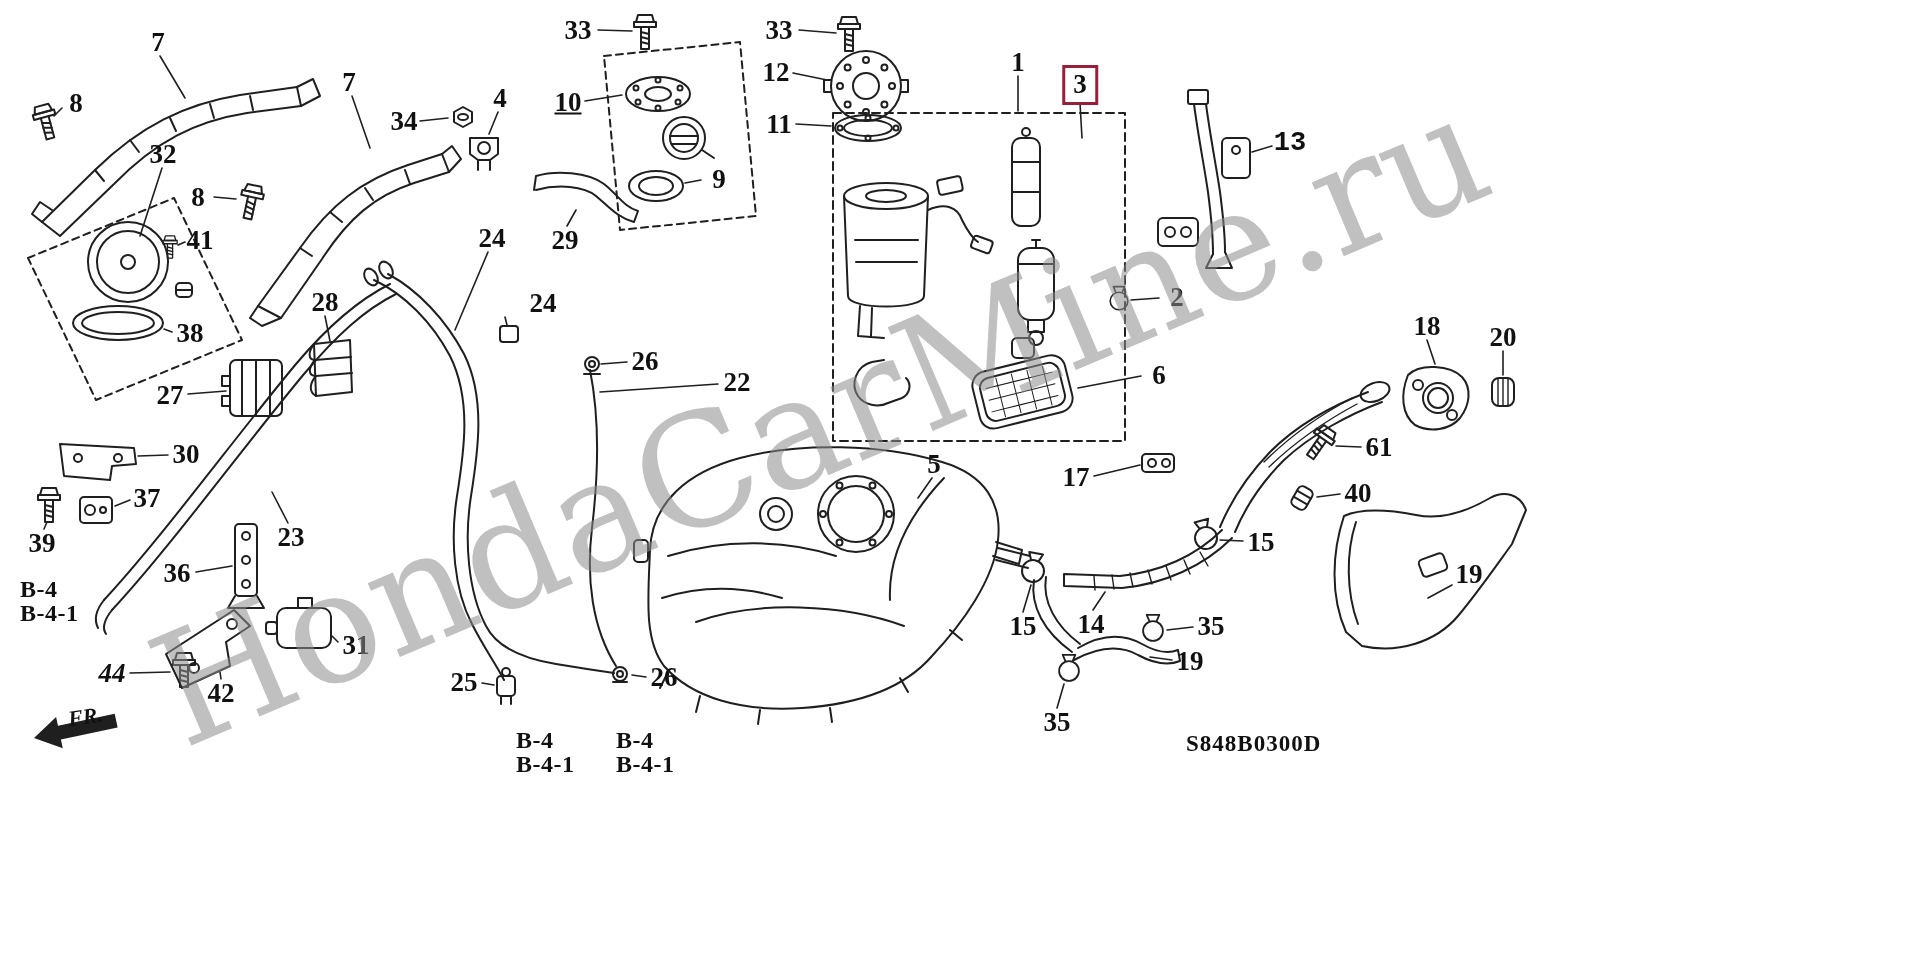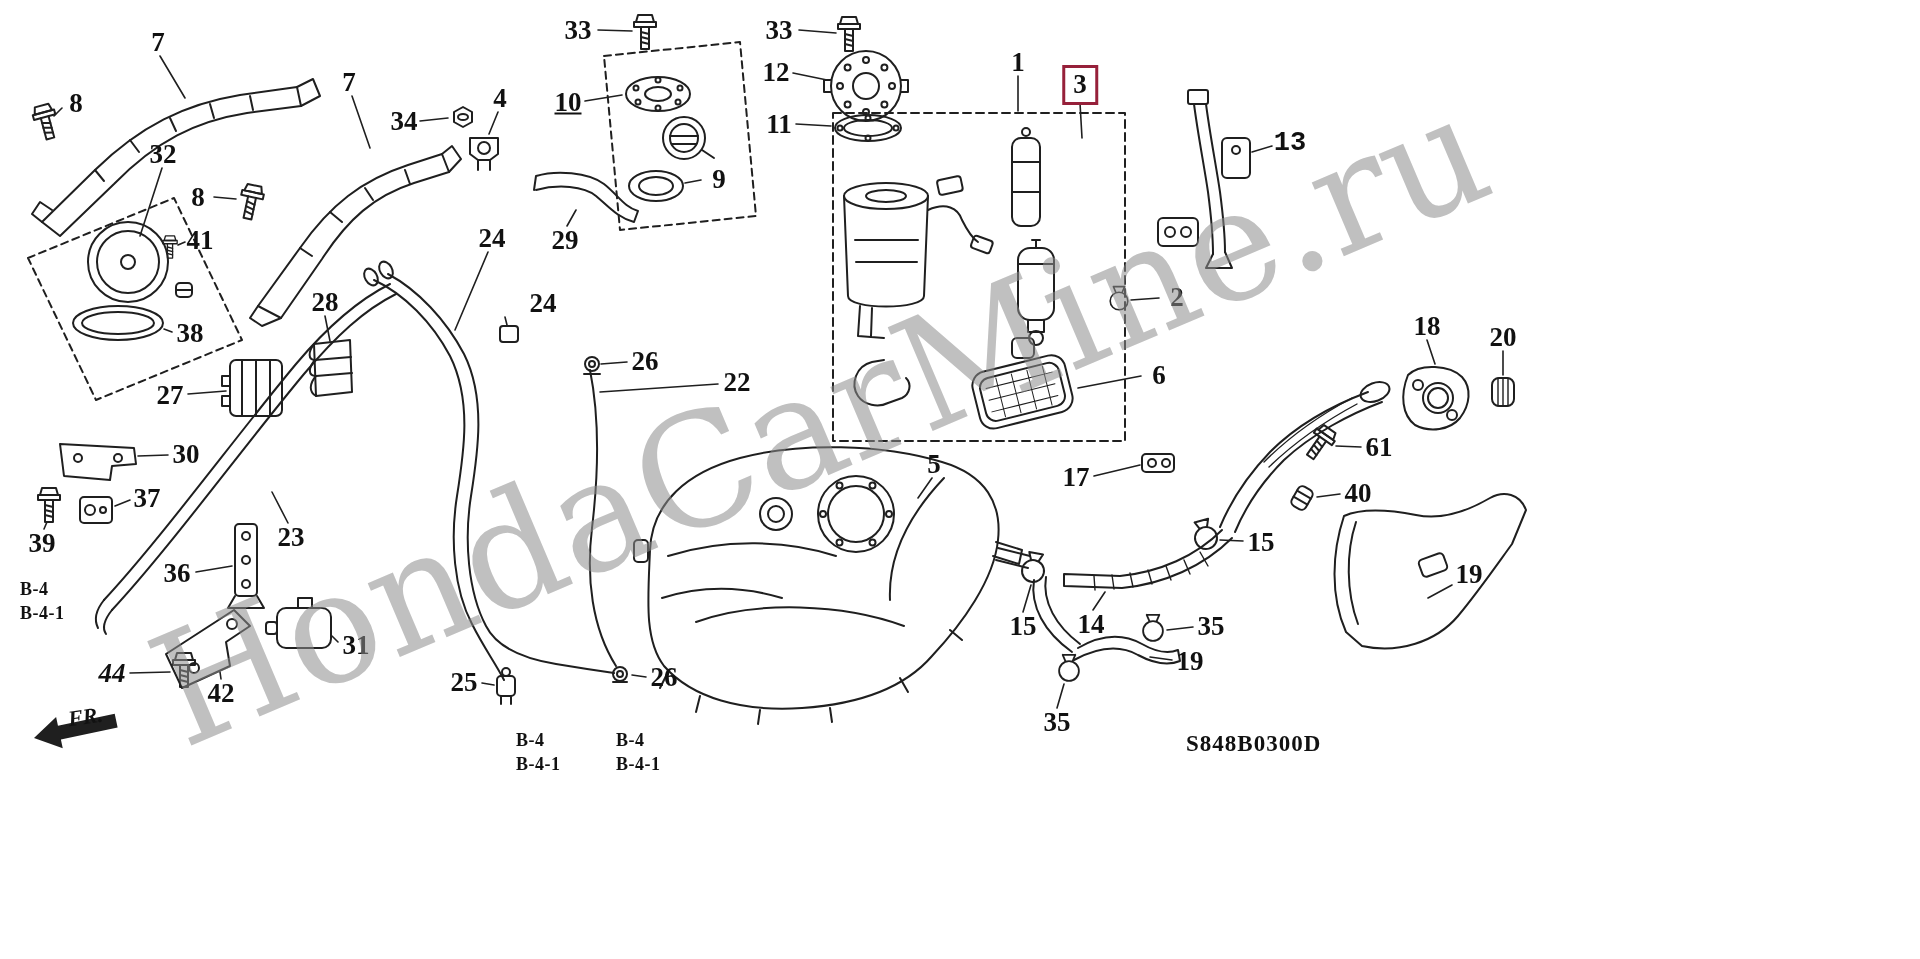--- a/index.html
+++ b/index.html
@@ -7,21 +7,21 @@
          font-family:"Liberation Serif","DejaVu Serif",serif;}
   .stage svg{position:absolute;left:0;top:0;z-index:1;}
   .watermark{position:absolute;left:40px;top:330px;width:1560px;z-index:5;
              text-align:center;font-size:155px;font-weight:400;color:#8d8d8d;opacity:.55;
              transform:rotate(-23deg);white-space:nowrap;pointer-events:none;
              font-family:"DejaVu Serif","Liberation Serif",serif;}
   .labels{position:absolute;left:0;top:0;width:100%;height:100%;z-index:3;}
   .part-label{position:absolute;transform:translate(-50%,-50%);line-height:1;
               font-weight:bold;font-size:27px;color:#111;cursor:pointer;user-select:none;}
   .ref-label{position:absolute;transform:translate(0,-50%);line-height:1;
-             font-weight:bold;font-size:18px;color:#111;letter-spacing:.5px;cursor:pointer;}
+             font-weight:bold;font-size:24px;color:#111;letter-spacing:.5px;cursor:pointer;}
   .highlight-box{position:absolute;transform:translate(-50%,-50%);z-index:4;line-height:1;
                  border:3px solid #96203a;background:#fff;padding:3px 8px 4px;
                  font-weight:bold;font-size:27px;color:#111;cursor:pointer;}
   .fr-label{position:absolute;left:68px;top:704px;z-index:3;font-weight:bold;font-style:italic;
             font-size:22px;color:#111;transform:rotate(-8deg);}
   .diagram-code{position:absolute;left:1186px;top:731px;z-index:3;font-weight:bold;
                 font-size:23px;color:#111;letter-spacing:1px;}
 </style>
 </head>
 <body>

